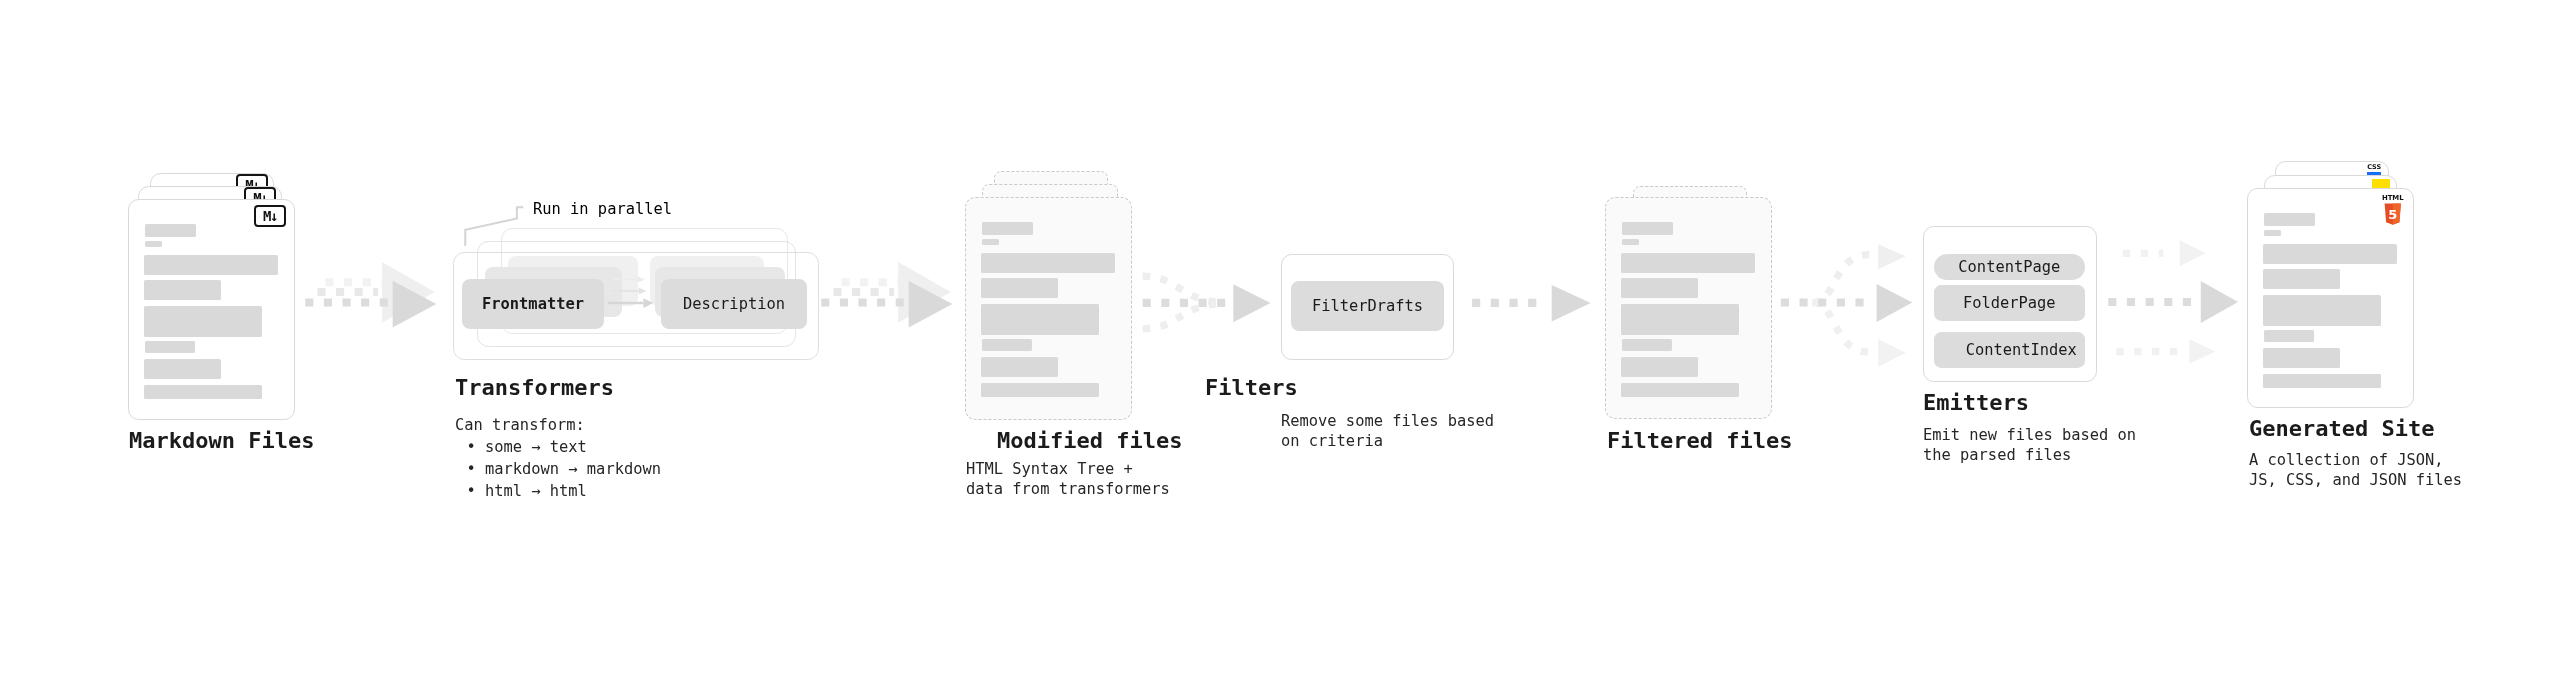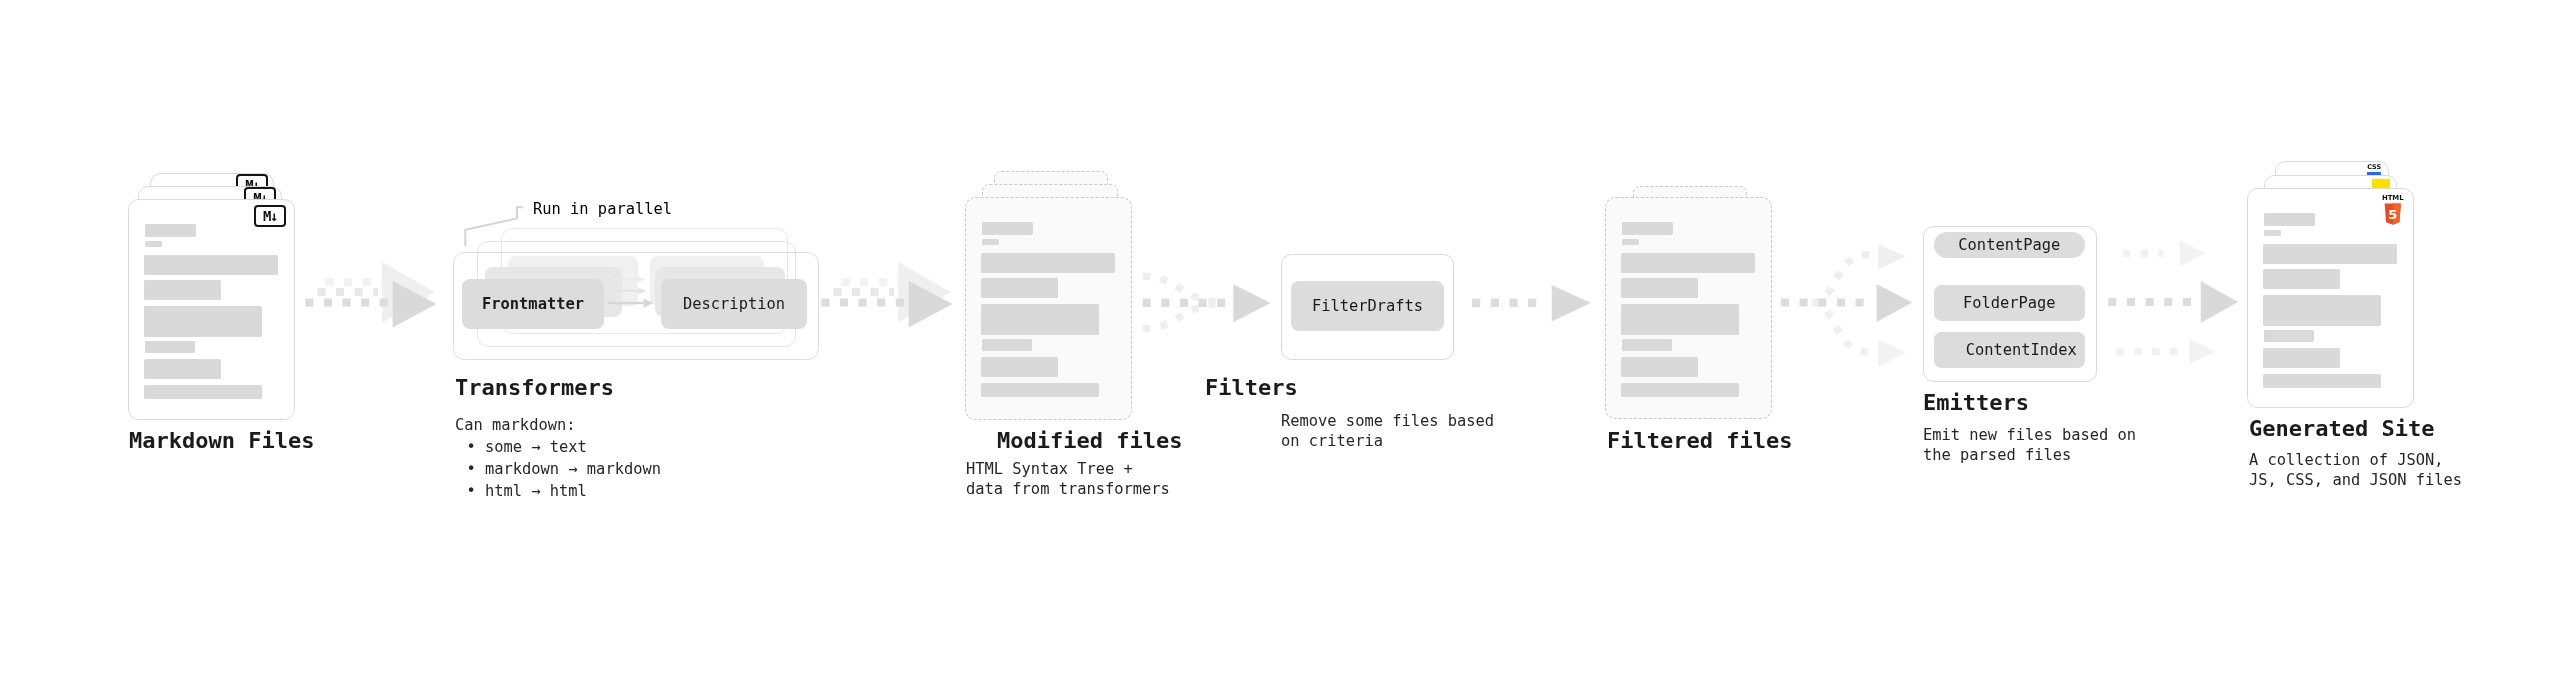--- a/index.html
+++ b/index.html
@@ -107,21 +107,21 @@
       <line x1="8" y1="8" x2="38" y2="8" stroke="#ececec" stroke-width="2.5"></line>
         <polygon points="38,4 48,8 38,12" fill="#ececec"></polygon>
       <line x1="8" y1="22" x2="40" y2="22" stroke="#e3e3e3" stroke-width="2.5"></line>
         <polygon points="40,18 50,22 40,26" fill="#e3e3e3"></polygon>
       <line x1="2" y1="37" x2="46" y2="37" stroke="#d6d6d6" stroke-width="3"></line>
         <polygon points="46,31 58,37 46,43" fill="#d6d6d6"></polygon>
     </svg>
 
     <div class="label" style="left:455px;top:375px;">Transformers</div>
     <div class="desc wide" style="left:455px;top:414px;">
-      <div>Can markdown:</div>
+      <div>Can transform:</div>
       <div class="bullet">• some → text</div>
       <div class="bullet">• markdown → markdown</div>
       <div class="bullet">• html → html</div>
     </div>
   </div>
 
   <svg style="left:813px;top:258px;" width="146" height="89" viewBox="0 0 180 110">
     <line x1="35" y1="30" x2="105" y2="30" stroke="#f2f2f2" stroke-width="10" stroke-dasharray="10 13"></line>
     <polygon points="105,5 170,42 105,80" fill="#efefef"></polygon>
     <line x1="25" y1="42" x2="100" y2="42" stroke="#e8e8e8" stroke-width="10" stroke-dasharray="10 13"></line>
@@ -191,21 +191,21 @@
     <path d="M 45 77 C 75 77 70 18 115 18" fill="none" stroke="#eeeeee" stroke-width="9" stroke-dasharray="9 13"></path>
     <path d="M 45 77 C 75 77 70 138 115 138" fill="none" stroke="#f0f0f0" stroke-width="9" stroke-dasharray="9 13"></path>
     <line x1="6" y1="77" x2="118" y2="77" stroke="#dcdcdc" stroke-width="10" stroke-dasharray="10 13"></line>
     <polygon points="126,5 160,20 126,36" fill="#efefef"></polygon>
     <polygon points="124,54 168,77 124,101" fill="#d9d9d9"></polygon>
     <polygon points="126,122 160,139 126,156" fill="#f2f2f2"></polygon>
   </svg>
 
   <div class="stage">
     <div class="card" style="left:1923px;top:226px;width:174px;height:156px;">
-      <div class="pill" style="left:9.8px;top:5px;width:151px;height:26px;border-radius:14px;">ContentPage</div>
+      <div class="pill" style="left:9.8px;top:27px;width:151px;height:26px;border-radius:14px;">ContentPage</div>
       <div class="pill" style="left:9.8px;top:58px;width:151px;height:36px;border-radius:7.3px;">FolderPage</div>
       <div class="pill" style="left:9.8px;top:105px;width:151px;height:36px;border-radius:7.3px;padding-left:24px;">ContentIndex</div>
     </div>
     <div class="label" style="left:1923px;top:390px;">Emitters</div>
     <div class="desc" style="left:1923px;top:426px;">
       <div>Emit new files based on</div>
       <div>the parsed files</div>
     </div>
   </div>
 

